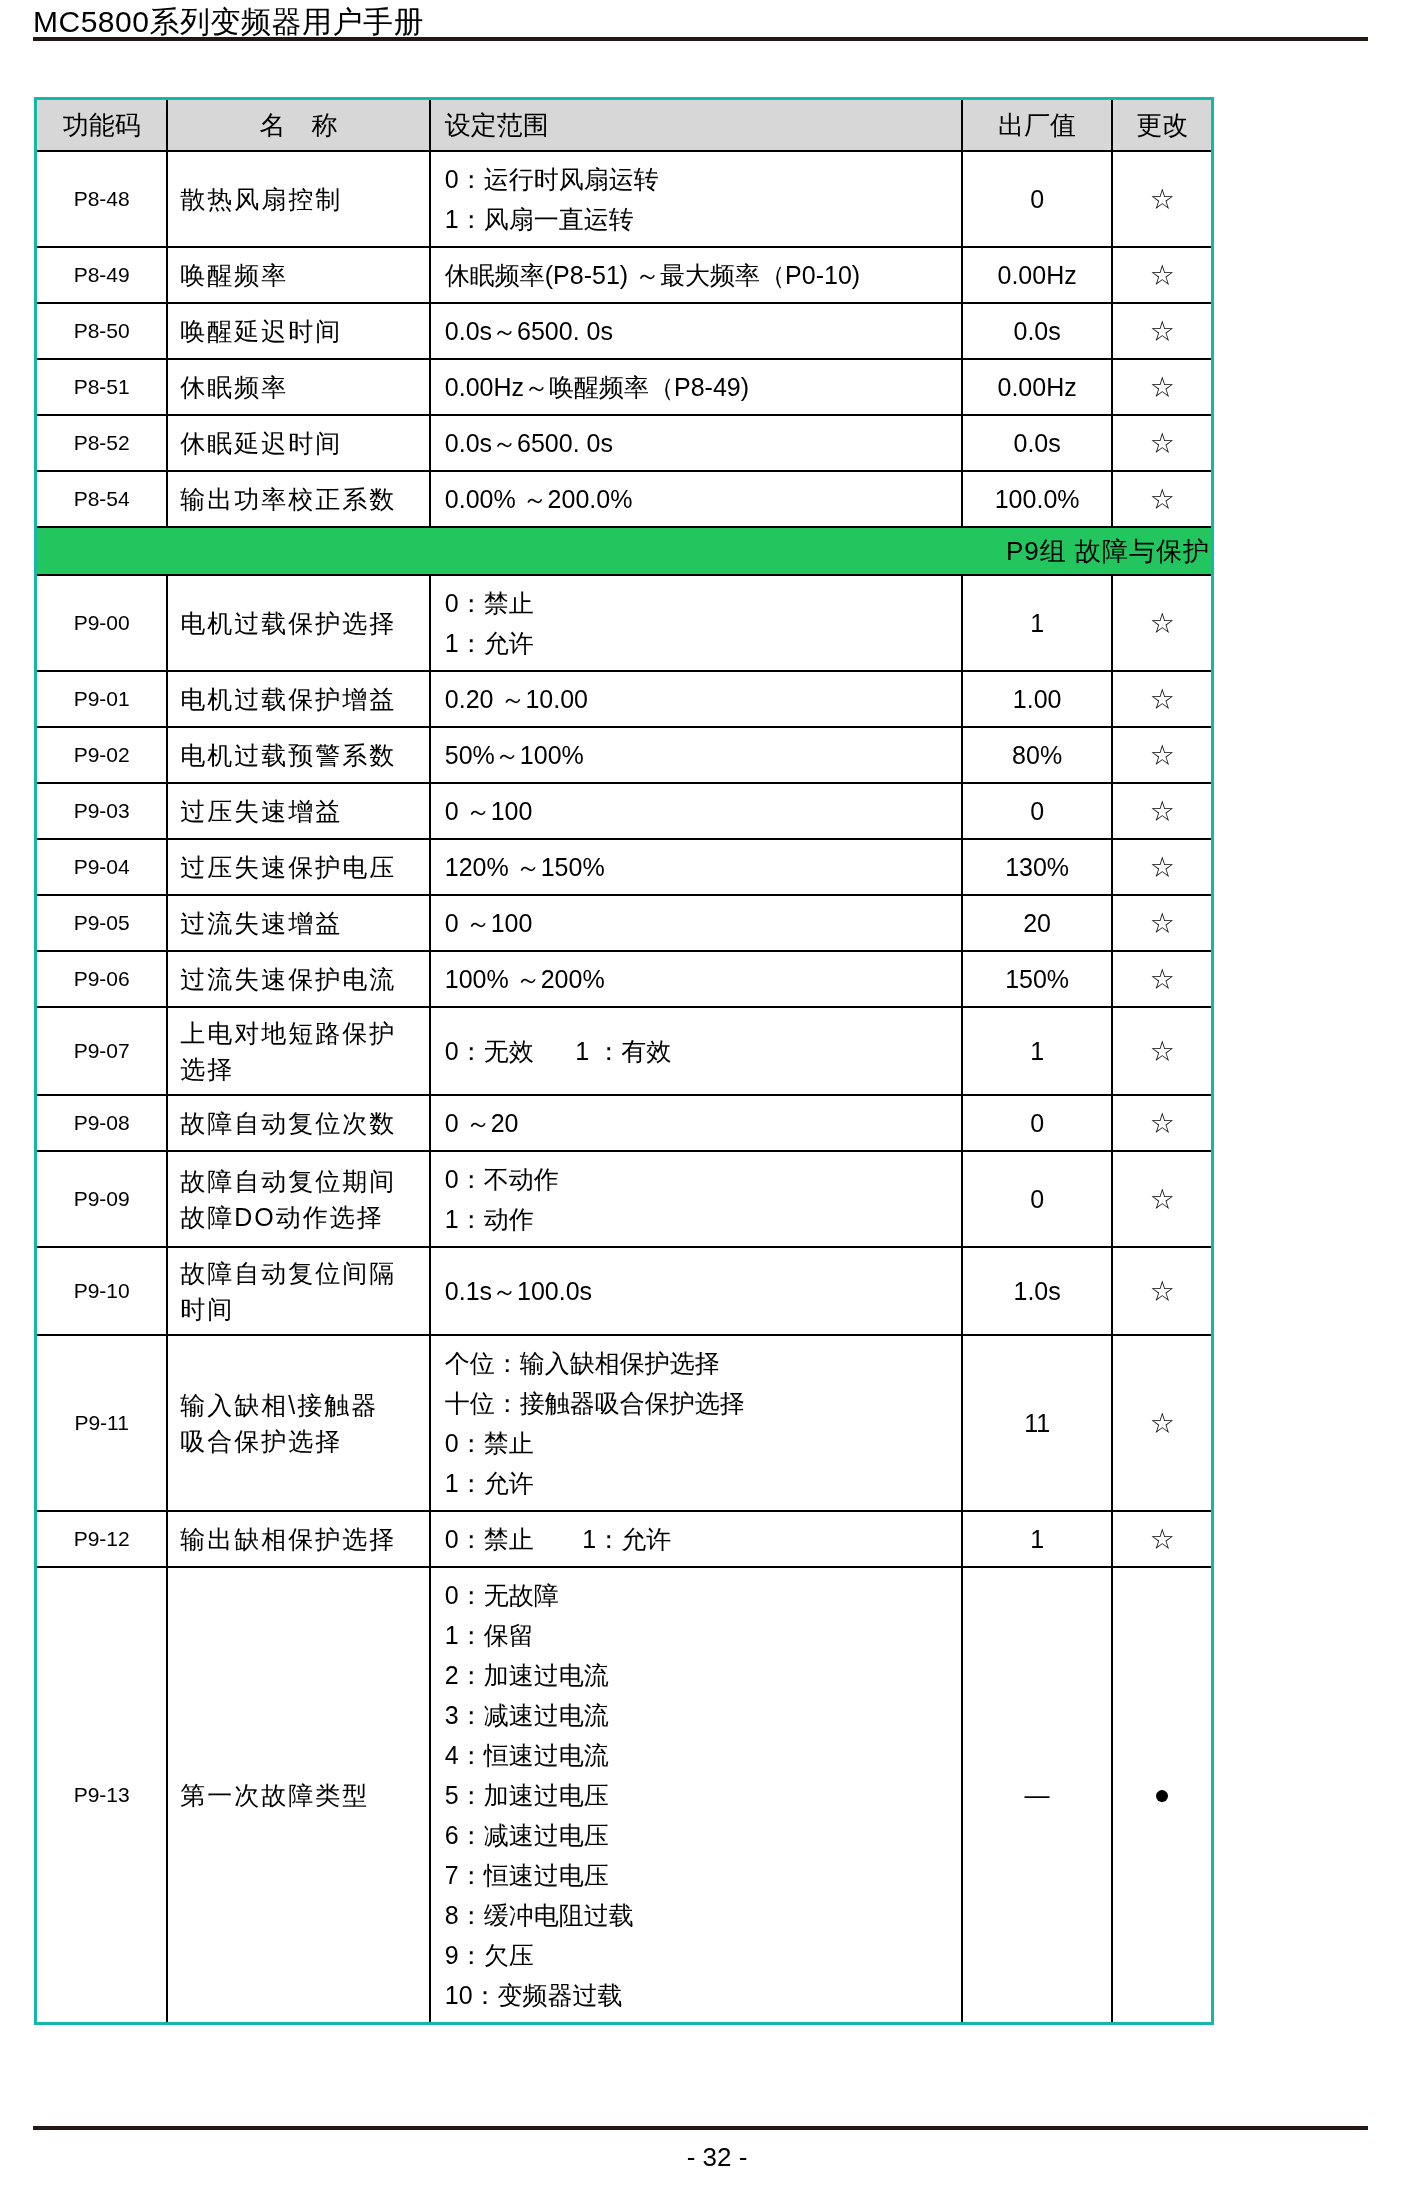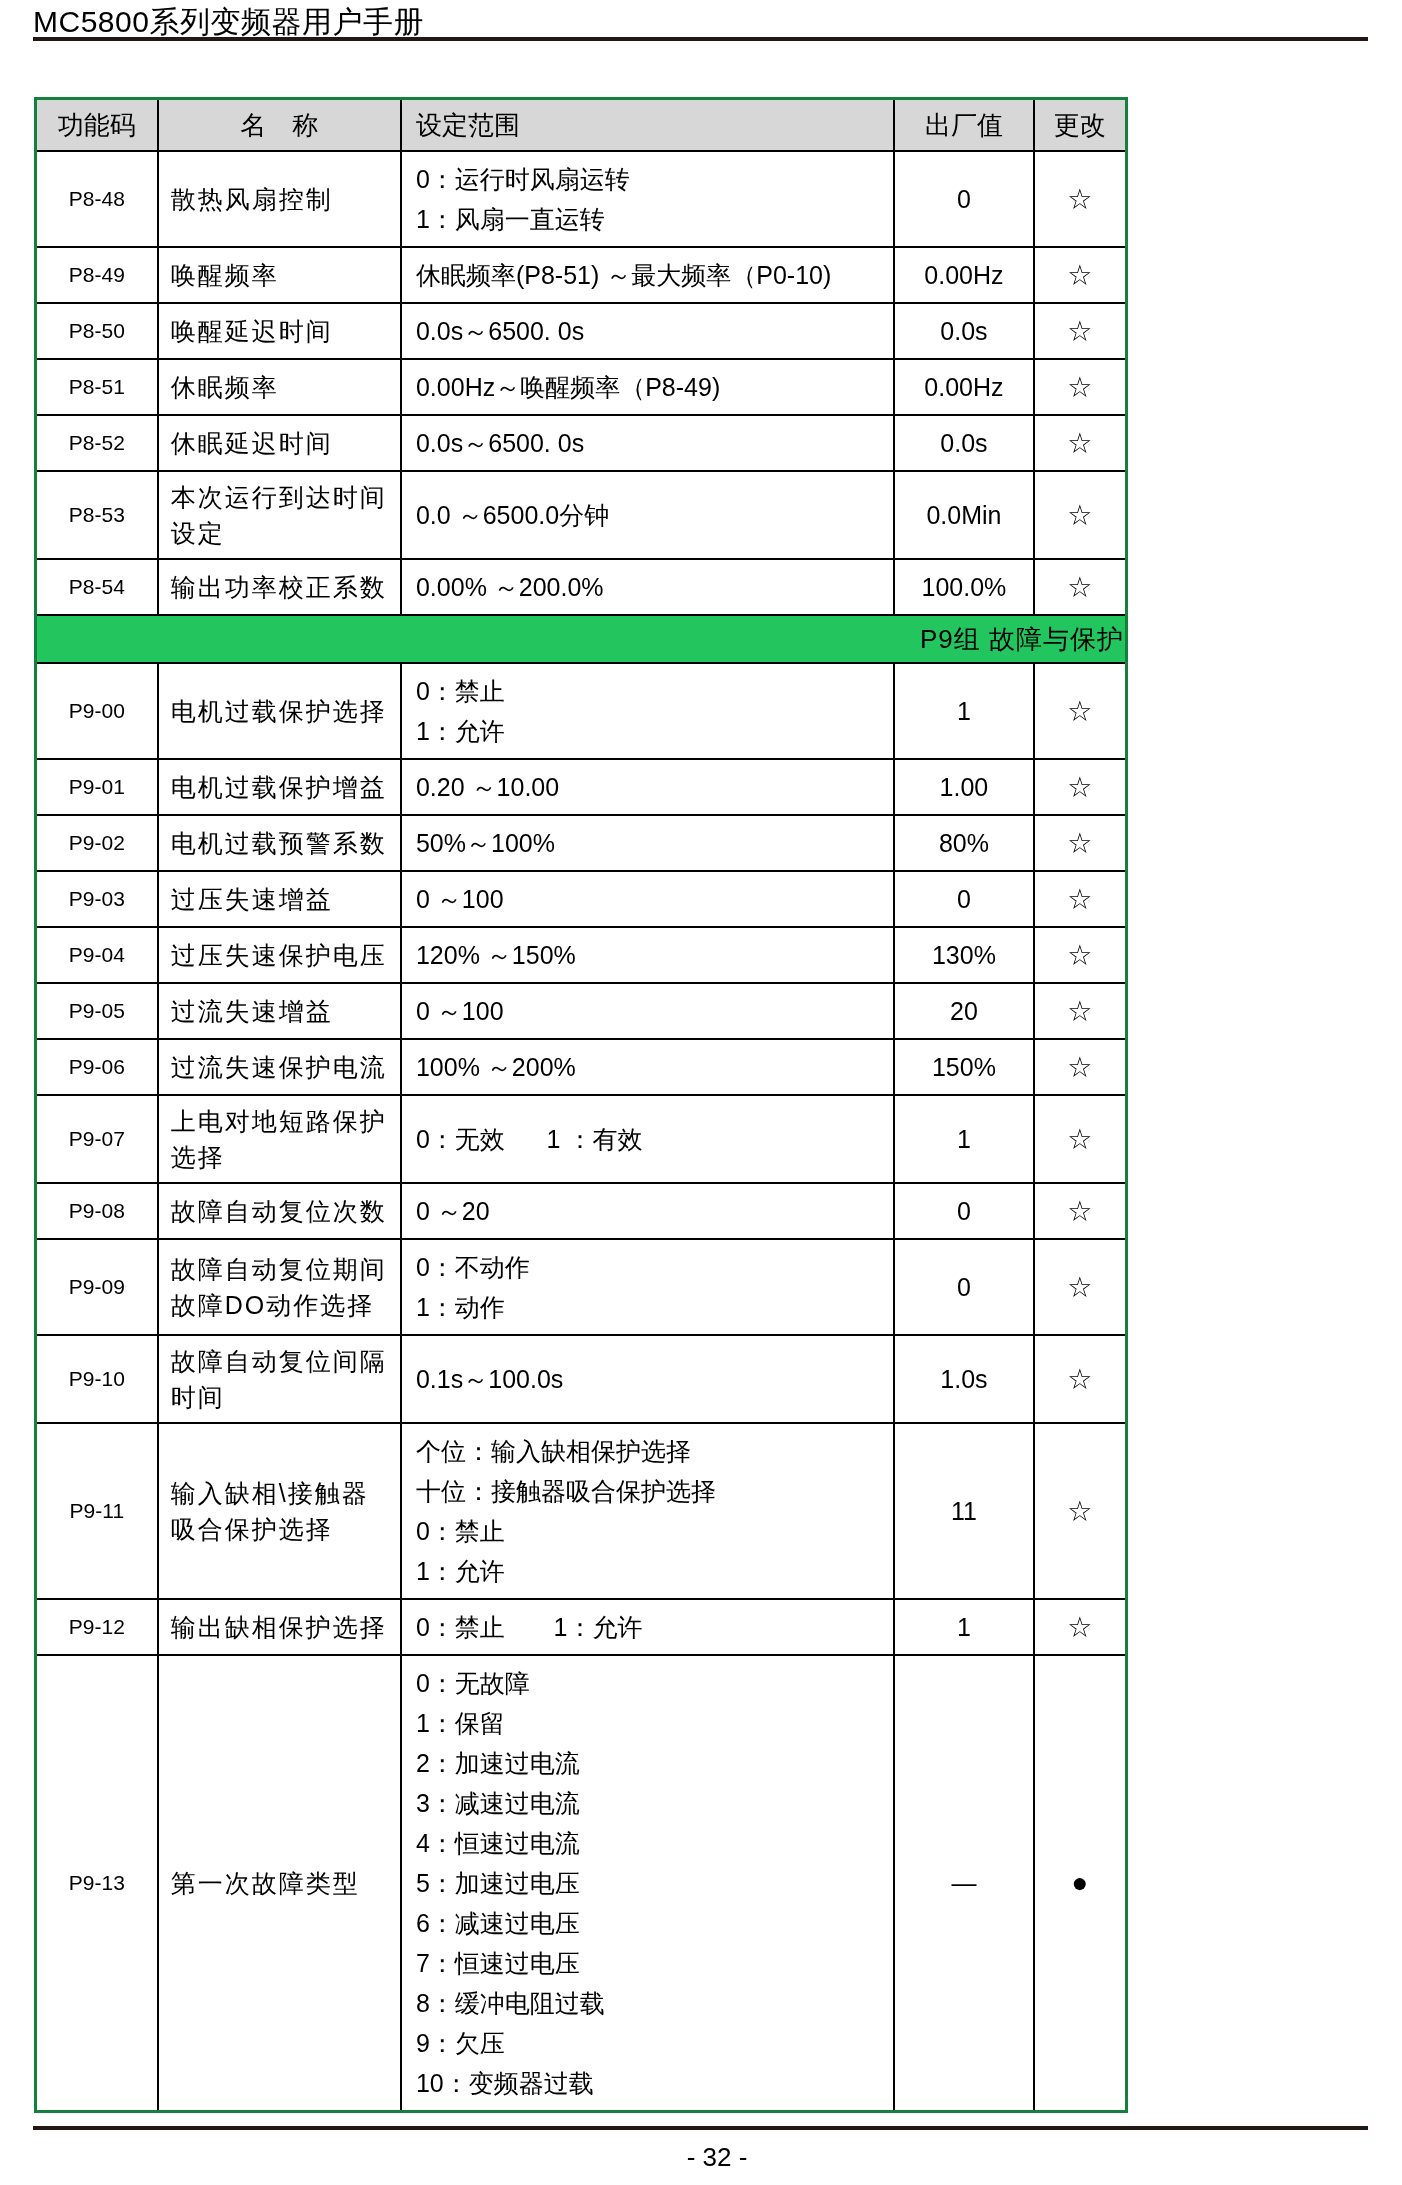--- a/index.html
+++ b/index.html
@@ -30,24 +30,24 @@
     left: 33px;
     top: 37px;
     width: 1335px;
     height: 4px;
     background: #231815;
   }
   table.param-table {
     position: absolute;
     left: 34px;
     top: 97px;
-    width: 1094px;
+    width: 1180px;
     border-collapse: collapse;
     table-layout: fixed;
-    border: 3px solid #15803d;
+    border: 3px solid #14b8a6;
   }
   col.c-code   { width: 11.2%; }
   col.c-name   { width: 22.3%; }
   col.c-range  { width: 45.2%; }
   col.c-def    { width: 12.8%; }
   col.c-chg    { width: 8.5%;  }
   th, td {
     border: 2px solid #000;
     vertical-align: middle;
     font-size: 25px;
@@ -188,32 +188,20 @@
           <td class="name-cell">
             <div class="line">休眠延迟时间</div>
           </td>
           <td class="range-cell">
             <div class="line">0.0s～6500. 0s</div>
           </td>
           <td class="def-cell">0.0s</td>
           <td class="chg-cell"><span class="sym">☆</span></td>
         </tr>
         <tr>
-          <td class="code-cell">P8-53</td>
-          <td class="name-cell">
-            <div class="line">本次运行到达时间</div>
-            <div class="line">设定</div>
-          </td>
-          <td class="range-cell">
-            <div class="line">0.0 ～6500.0分钟</div>
-          </td>
-          <td class="def-cell">0.0Min</td>
-          <td class="chg-cell"><span class="sym">☆</span></td>
-        </tr>
-        <tr>
           <td class="code-cell">P8-54</td>
           <td class="name-cell">
             <div class="line">输出功率校正系数</div>
           </td>
           <td class="range-cell">
             <div class="line">0.00% ～200.0%</div>
           </td>
           <td class="def-cell">100.0%</td>
           <td class="chg-cell"><span class="sym">☆</span></td>
         </tr>

